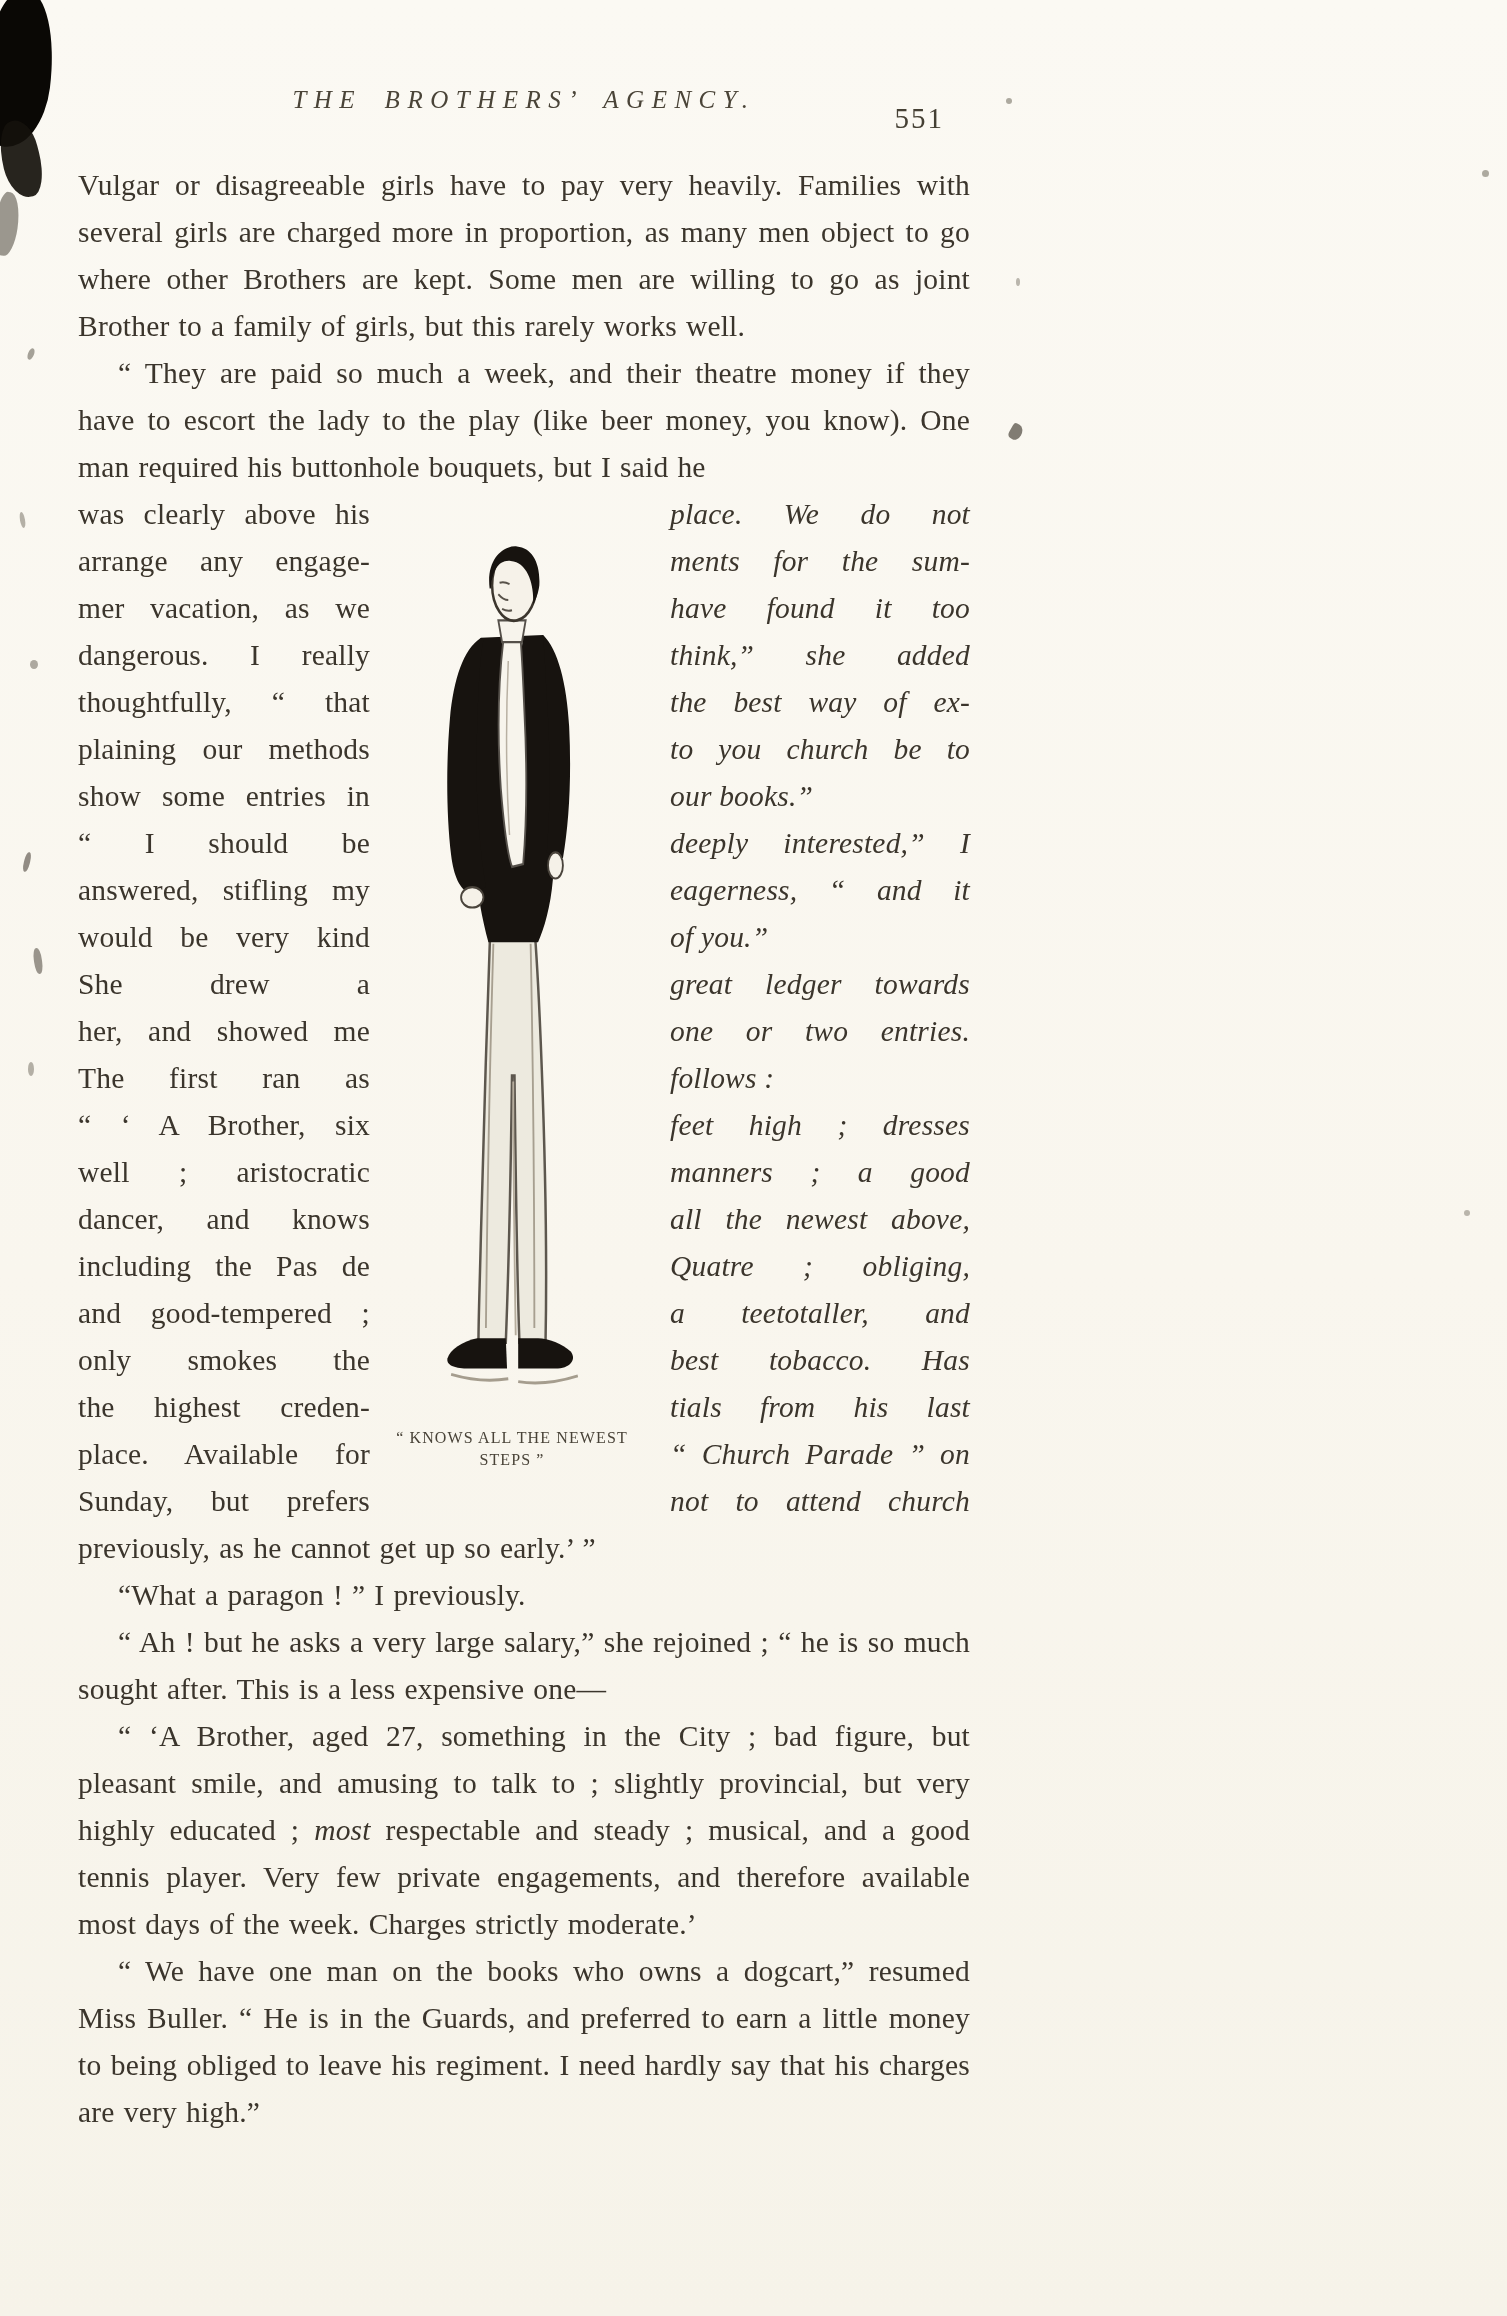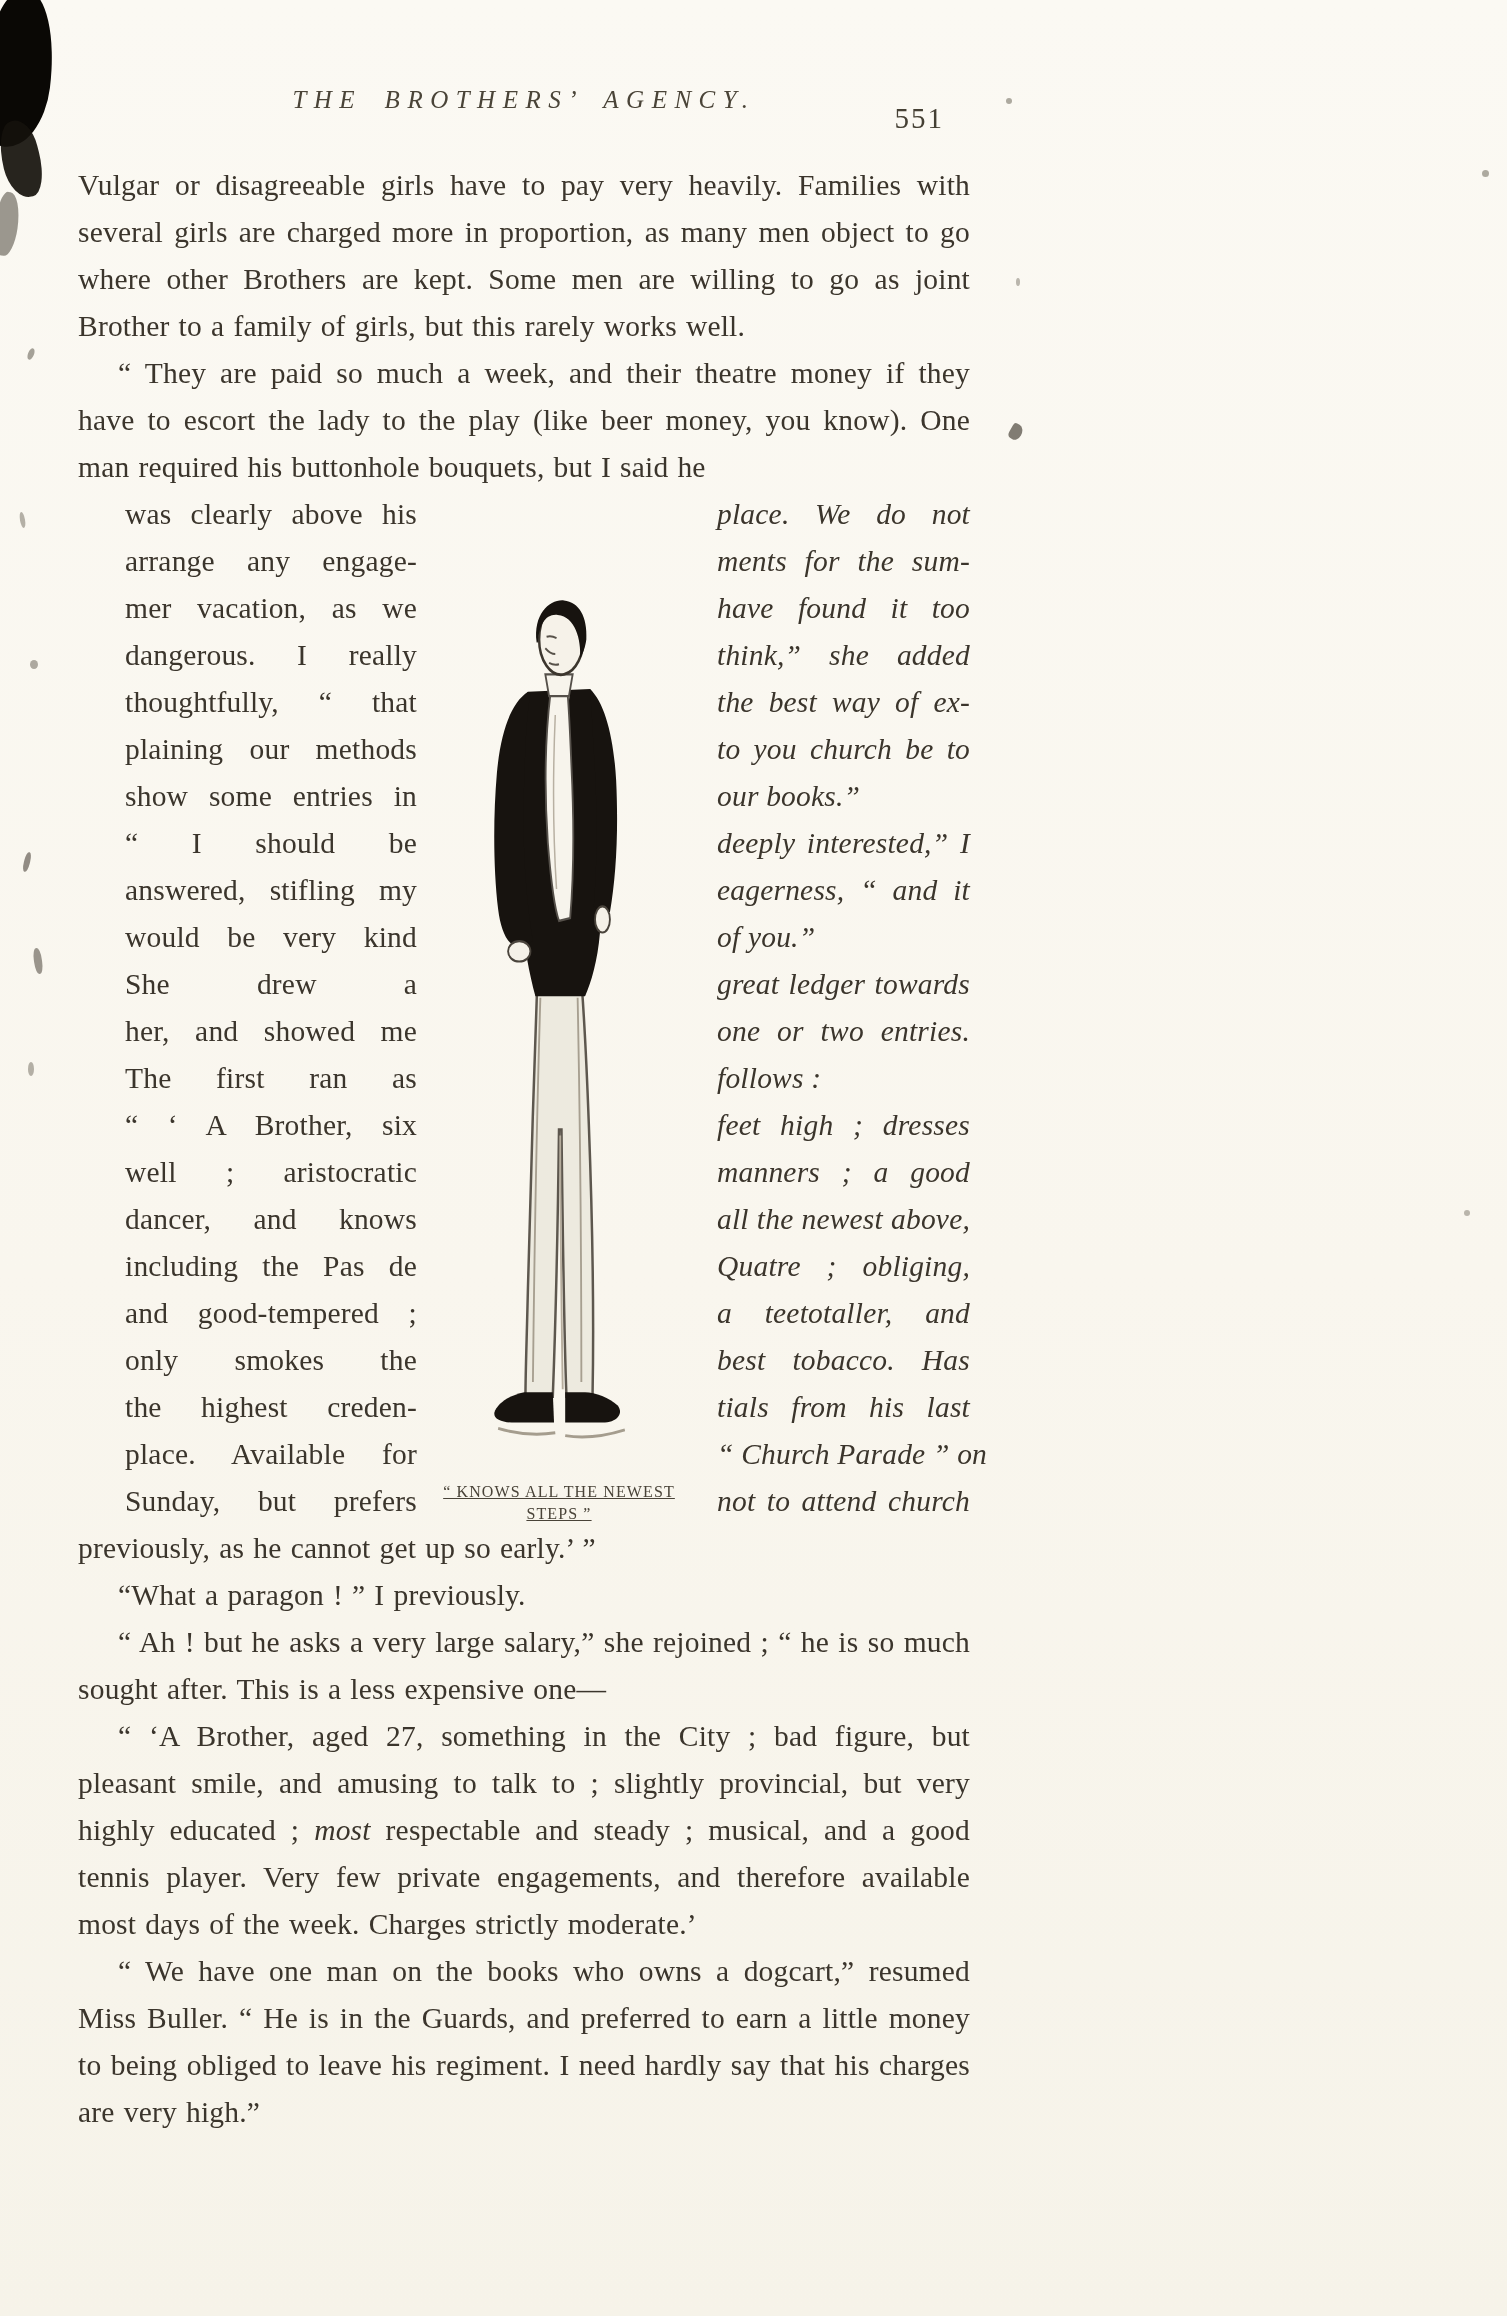--- a/index.html
+++ b/index.html
@@ -16,36 +16,36 @@
   .running-title{
     text-align:center;font-style:italic;font-size:25px;
     letter-spacing:0.30em;word-spacing:0.35em;color:#4a4438;
   }
   .page-number{position:absolute;right:26px;top:16px;font-size:29px;letter-spacing:2px;color:#454034;}
   .para{
     margin:0;font-size:29.5px;line-height:47px;
     text-align:justify;letter-spacing:0.2px;word-spacing:1.5px;
   }
   .para.indent{text-indent:40px;}
-  .wrap3{display:flex;align-items:flex-end;margin-left:47px;}
+  .wrap3{display:flex;align-items:center;}
   .colL{width:292px;flex:none;}
   .colR{flex:1;margin-left:26px;min-width:0;font-style:italic;}
   .ln{
     font-size:29.5px;line-height:47px;white-space:nowrap;
     text-align:justify;text-align-last:justify;letter-spacing:0.2px;
   }
   .ln.nj{text-align-last:left;}
   .figure{
     flex:none;width:248px;margin:6px 8px 0 18px;
     display:flex;flex-direction:column;align-items:center;
   }
   .figure svg{display:block;}
   .caption{
     margin-top:12px;font-size:16px;line-height:22px;
-    letter-spacing:0.07em;text-align:center;color:#494338;text-decoration:underline;
+    letter-spacing:0.07em;text-align:center;color:#494338;
   }
   .artifact{position:absolute;pointer-events:none;}
   .a1{left:-12px;top:-10px;width:64px;height:158px;background:#0a0805;border-radius:45% 55% 62% 38% / 38% 62% 42% 58%;transform:rotate(7deg);}
   .a2{left:2px;top:120px;width:38px;height:78px;background:#15110c;border-radius:50% 50% 45% 55%/60% 40% 55% 45%;transform:rotate(-14deg);opacity:.92;}
   .a3{left:-4px;top:192px;width:22px;height:64px;background:#4d473d;border-radius:40% 60% 50% 50%;opacity:.55;transform:rotate(8deg);}
   .a4{left:28px;top:348px;width:6px;height:12px;background:#6d675c;opacity:.6;border-radius:50%;transform:rotate(22deg);}
   .a5{left:20px;top:512px;width:5px;height:16px;background:#6d675c;opacity:.5;border-radius:50%;transform:rotate(-10deg);}
   .a6{left:30px;top:660px;width:8px;height:9px;background:#6d675c;opacity:.55;border-radius:50%;}
   .a7{left:24px;top:852px;width:6px;height:20px;background:#5a5349;opacity:.65;border-radius:45%;transform:rotate(14deg);}
   .a8{left:34px;top:948px;width:8px;height:26px;background:#5a5349;opacity:.6;border-radius:45%;transform:rotate(-8deg);}

